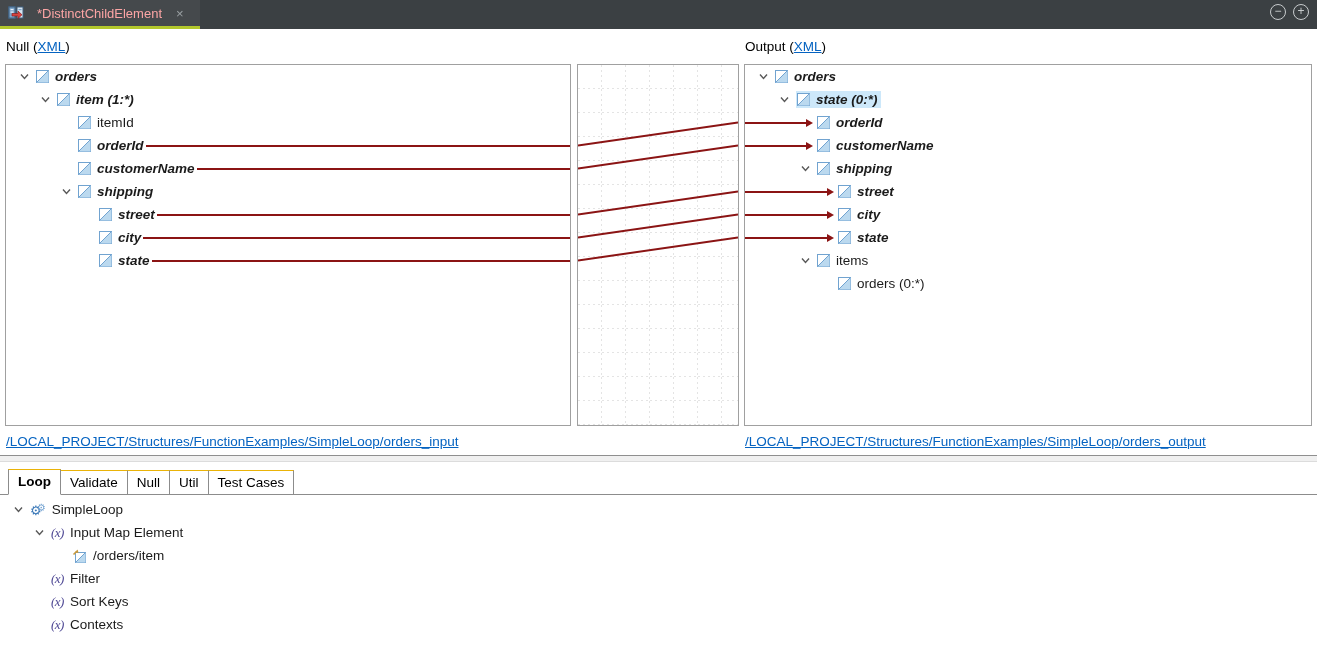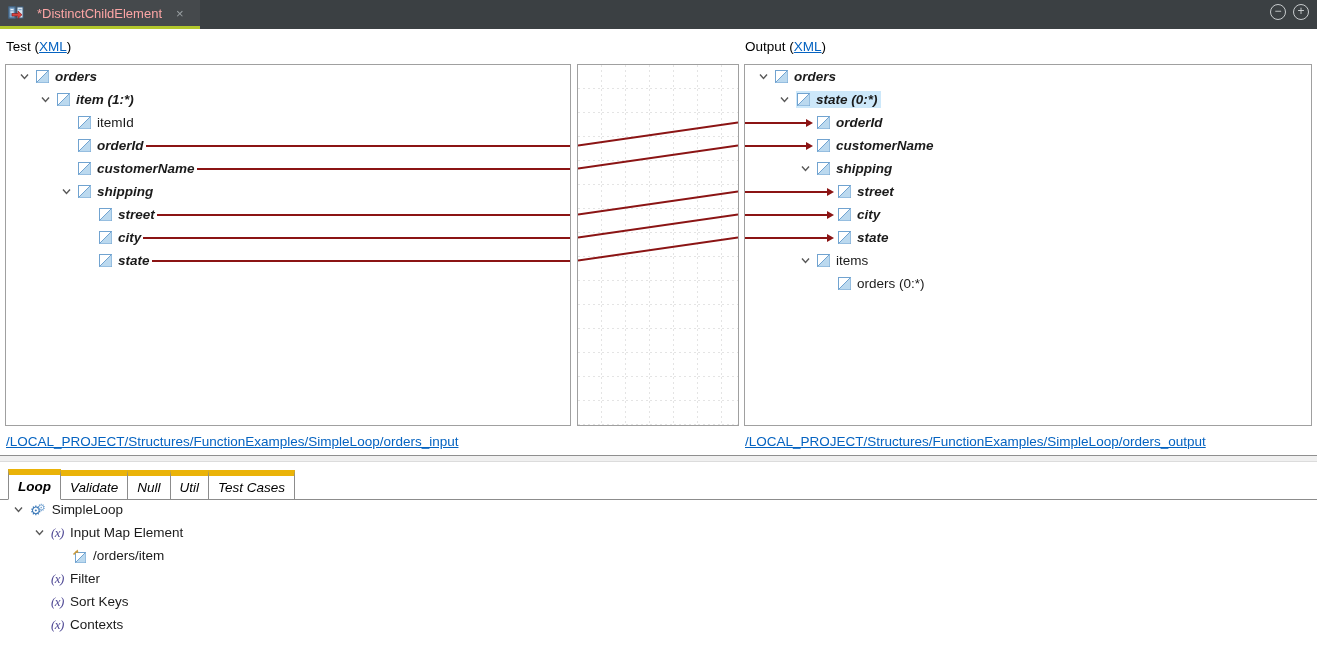--- a/index.html
+++ b/index.html
@@ -45,21 +45,21 @@
   .gears .g2 { font-size: 10px; color: #6fa0d0; margin-left: -5px; vertical-align: 4px; }
 
   
   .flink { position: absolute; top: 434px; font-size: 13.5px; white-space: nowrap; }
 
   
   .splitter { position: absolute; top: 455px; left: 0; right: 0; height: 7px; background: #f0f0f0; border-top: 1px solid #8f8f8f; border-bottom: 1px solid #dcdcdc; cursor: row-resize; }
 
   
   .tabs { position: absolute; top: 469px; left: 0; right: 0; display: flex; align-items: flex-end; border-bottom: 1px solid #8c8c8c; padding-left: 8px; }
-  .tab { font-size: 13.5px; padding: 4px 9px 4px; background: #fff; border-top: 6px solid #eab308; border-right: 1px solid #8c8c8c; cursor: pointer; white-space: nowrap; font-style: italic; }
+  .tab { font-size: 13.5px; padding: 4px 9px 4px; background: #fff; border-top: 1px solid #eab308; border-right: 1px solid #8c8c8c; cursor: pointer; white-space: nowrap; }
   .tab.active { font-weight: 700; border-left: 1px solid #8c8c8c; margin-bottom: -1px; border-bottom: 1px solid #fff; padding-bottom: 5px; }
 
   
   .fn-tree { position: absolute; top: 498px; left: 0; right: 0; }
 </style>
 </head>
 <body>
 
 <div class="app">
 
@@ -79,21 +79,21 @@
       <span class="tab-title">*DistinctChildElement</span>
       <span class="tab-close">×</span>
     </div>
     <div class="tab-underline"></div>
     <div class="win-controls">
       <div class="circle-btn">−</div>
       <div class="circle-btn">+</div>
     </div>
   </div>
 
-  <div class="hdr" style="left:6px"><span>Test (</span><a>XML</a><span>)</span></div>
+  <div class="hdr" style="left:6px"><span>Null (</span><a>XML</a><span>)</span></div>
   <div class="hdr" style="left:745px"><span>Output (</span><a>XML</a><span>)</span></div>
 
   <div class="mapper">
     <div class="panel left" id="input-panel">
         <div class="trow bi" style="padding-left: 10px;">
           <span class="chev">
             <svg width="11" height="11" viewBox="0 0 11 11">
               <polyline points="2,3.5 5.5,7.5 9,3.5" fill="none" stroke="#595959" stroke-width="1.4"></polyline>
             </svg>
           </span>

